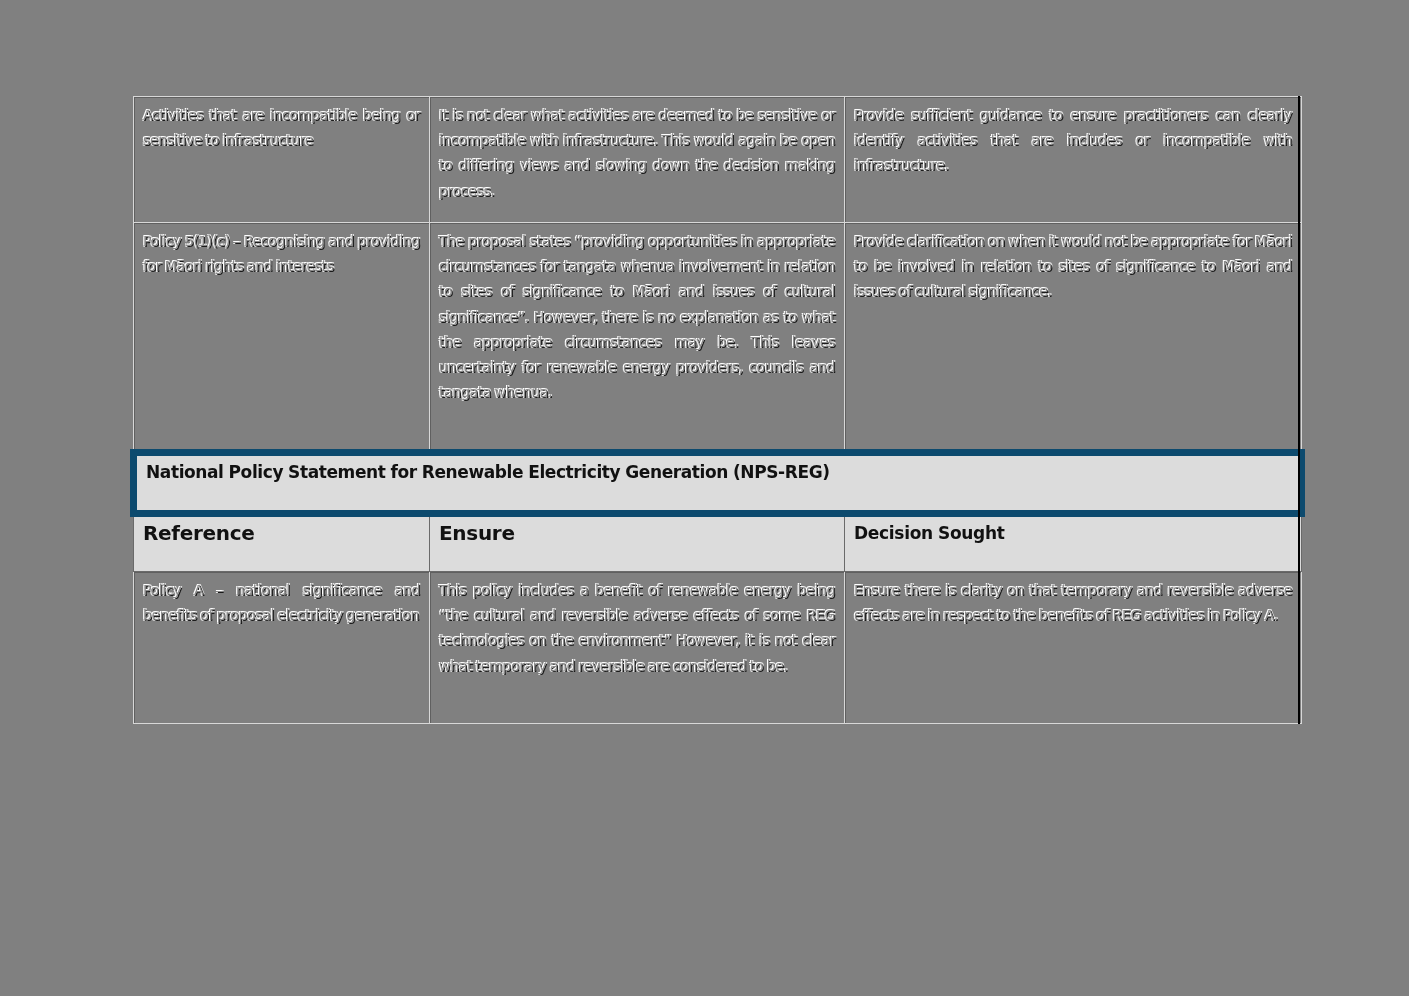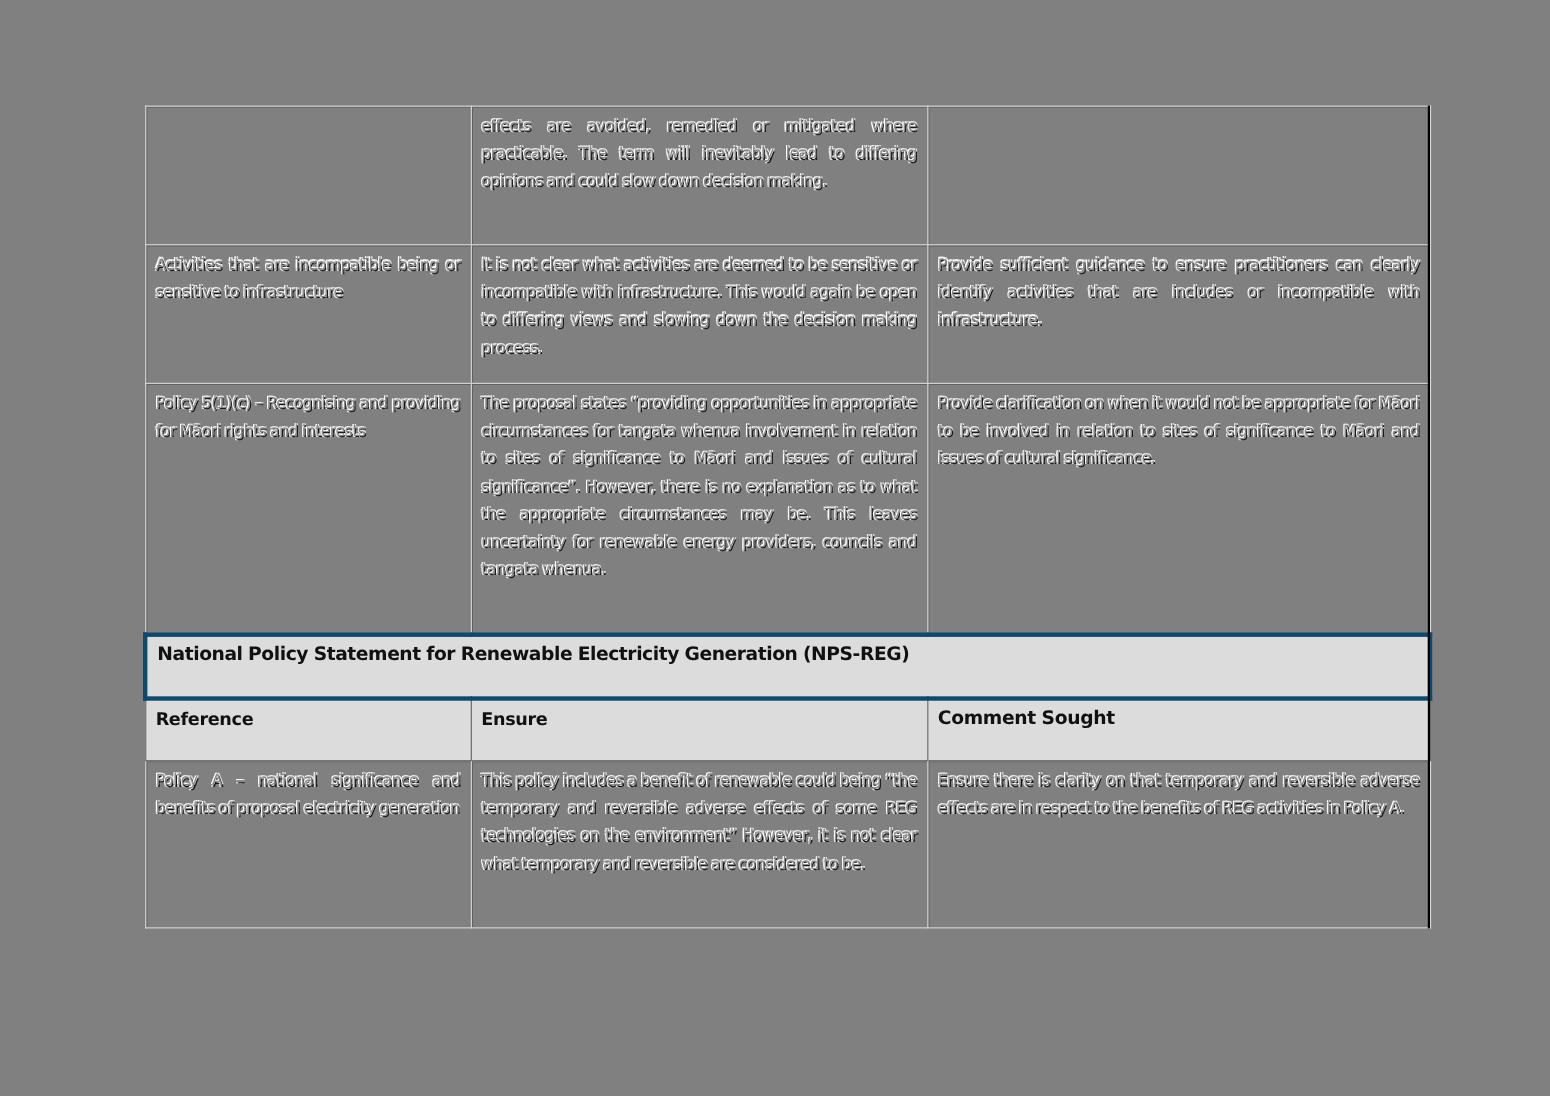--- a/index.html
+++ b/index.html
@@ -54,29 +54,29 @@
     tr.section-row td {
       background: #dcdcdc;
       color: #111111;
       font-weight: bold;
       font-size: 17px;
       letter-spacing: -0.4px;
       text-shadow: none;
       height: 40px;
       padding: 4px 9px 10px 9px;
       text-align: left;
-      border: 4px solid #0c4a6e;
+      border: 7px solid #0c4a6e;
       box-shadow: none;
       margin-left: 33px;
     }
     tr.header-row td {
       background: #dcdcdc;
       color: #111111;
       font-weight: bold;
-      font-size: 16px;
+      font-size: 20px;
       text-shadow: none;
       height: 42px;
       padding: 4px 9px 8px 9px;
       text-align: left;
       border: 1px solid #6a6a6a;
       box-shadow: none;
       letter-spacing: -0.3px;
     }
     tr.header-row td.decision-head {
       font-size: 17px;
@@ -95,43 +95,38 @@
 
 <div class="page">
   <div class="right-edge"></div>
   <table class="doc-table">
     <colgroup>
       <col class="c1">
         <col class="c2">
         <col class="c3">
     </colgroup>
     <tbody>
-      <tr class="r-cont">
-        <td class="outline-text"></td>
-        <td class="outline-text">effects are avoided, remedied or mitigated where practicable. The term will inevitably lead to differing opinions and could slow down decision making.</td>
-        <td class="outline-text"></td>
-      </tr>
       <tr class="r-activities">
         <td class="outline-text">Activities that are incompatible being or sensitive to infrastructure</td>
         <td class="outline-text">It is not clear what activities are deemed to be sensitive or incompatible with infrastructure. This would again be open to differing views and slowing down the decision making process.</td>
         <td class="outline-text">Provide sufficient guidance to ensure practitioners can clearly identify activities that are includes or incompatible with infrastructure.</td>
       </tr>
       <tr class="r-policy5">
         <td class="outline-text">Policy 5(1)(c) – Recognising and providing for Māori rights and interests</td>
         <td class="outline-text">The proposal states “providing opportunities in appropriate circumstances for tangata whenua involvement in relation to sites of significance to Māori and issues of cultural significance”. However, there is no explanation as to what the appropriate circumstances may be. This leaves uncertainty for renewable energy providers, councils and tangata whenua.</td>
         <td class="outline-text">Provide clarification on when it would not be appropriate for Māori to be involved in relation to sites of significance to Māori and issues of cultural significance.</td>
       </tr>
       <tr class="section-row">
         <td colspan="3">National Policy Statement for Renewable Electricity Generation (NPS-REG)</td>
       </tr>
       <tr class="header-row">
         <td>Reference</td>
         <td>Ensure</td>
-        <td class="decision-head">Comment Sought</td>
+        <td class="decision-head">Decision Sought</td>
       </tr>
       <tr class="r-policyA">
         <td class="outline-text">Policy A – national significance and benefits of proposal electricity generation</td>
-        <td class="outline-text">This policy includes a benefit of renewable could being “the temporary and reversible adverse effects of some REG technologies on the environment”  However, it is not clear what temporary and reversible are considered to be.</td>
+        <td class="outline-text">This policy includes a benefit of renewable energy being “the cultural and reversible adverse effects of some REG technologies on the environment”  However, it is not clear what temporary and reversible are considered to be.</td>
         <td class="outline-text">Ensure there is clarity on that temporary and reversible adverse effects are in respect to the benefits of REG activities in Policy A.</td>
       </tr>
     </tbody>
   </table>
 </div>
 
 </body></html>

